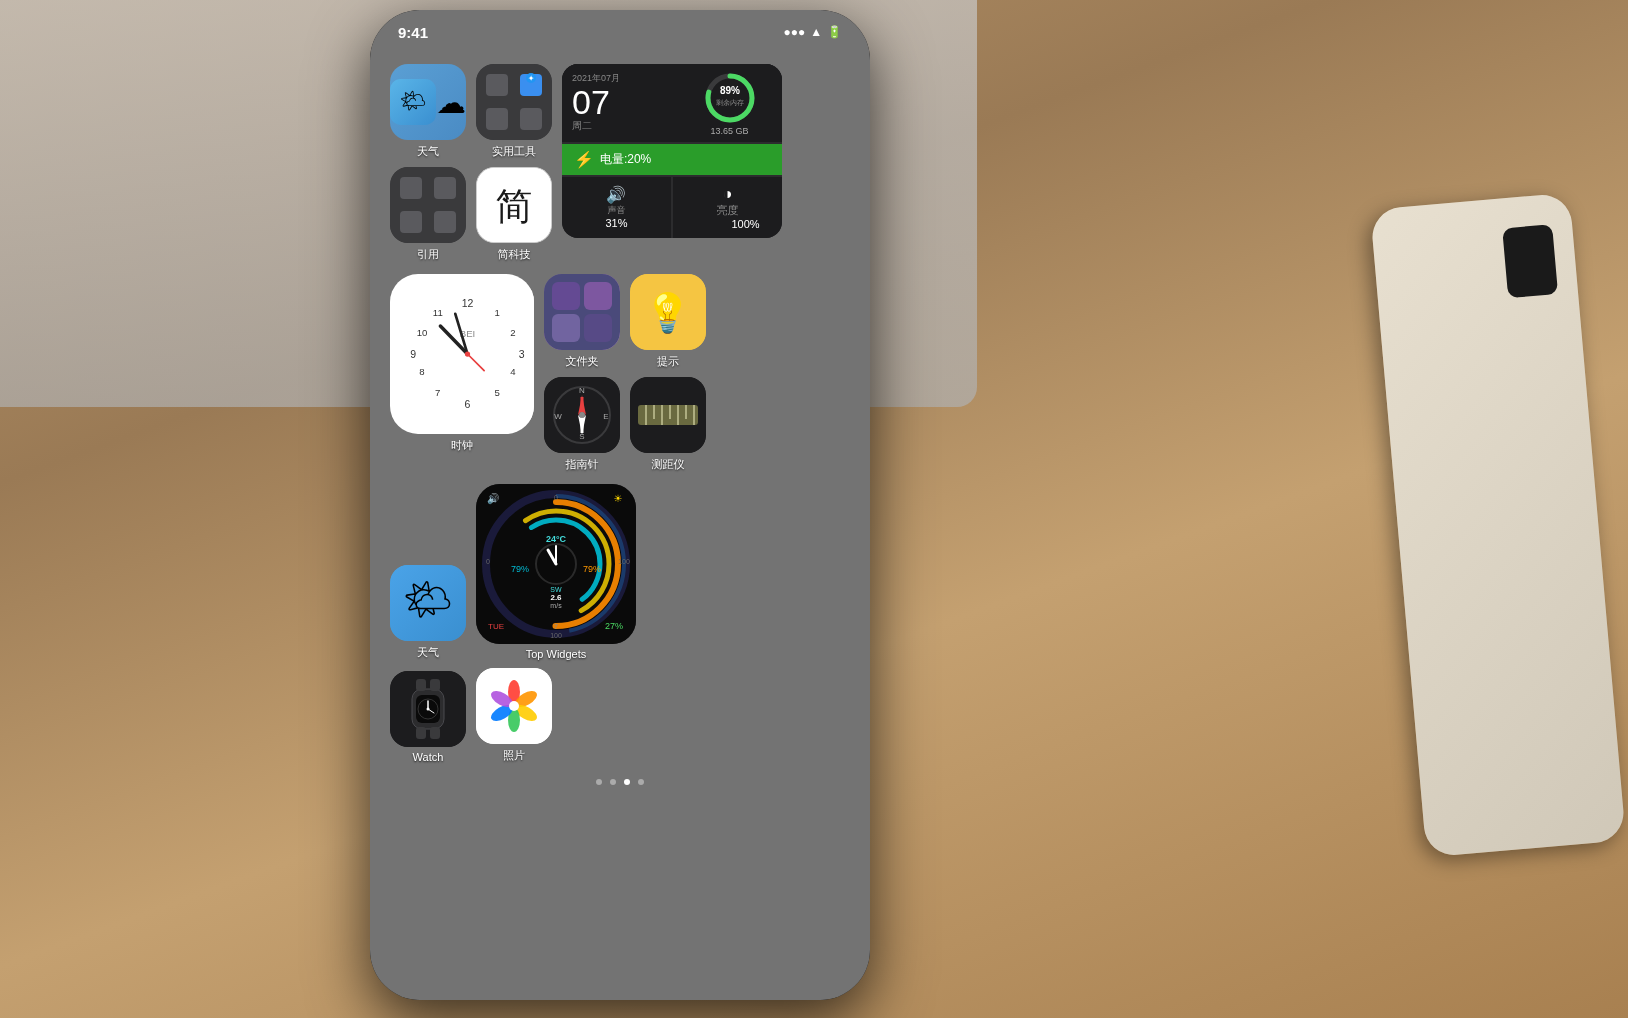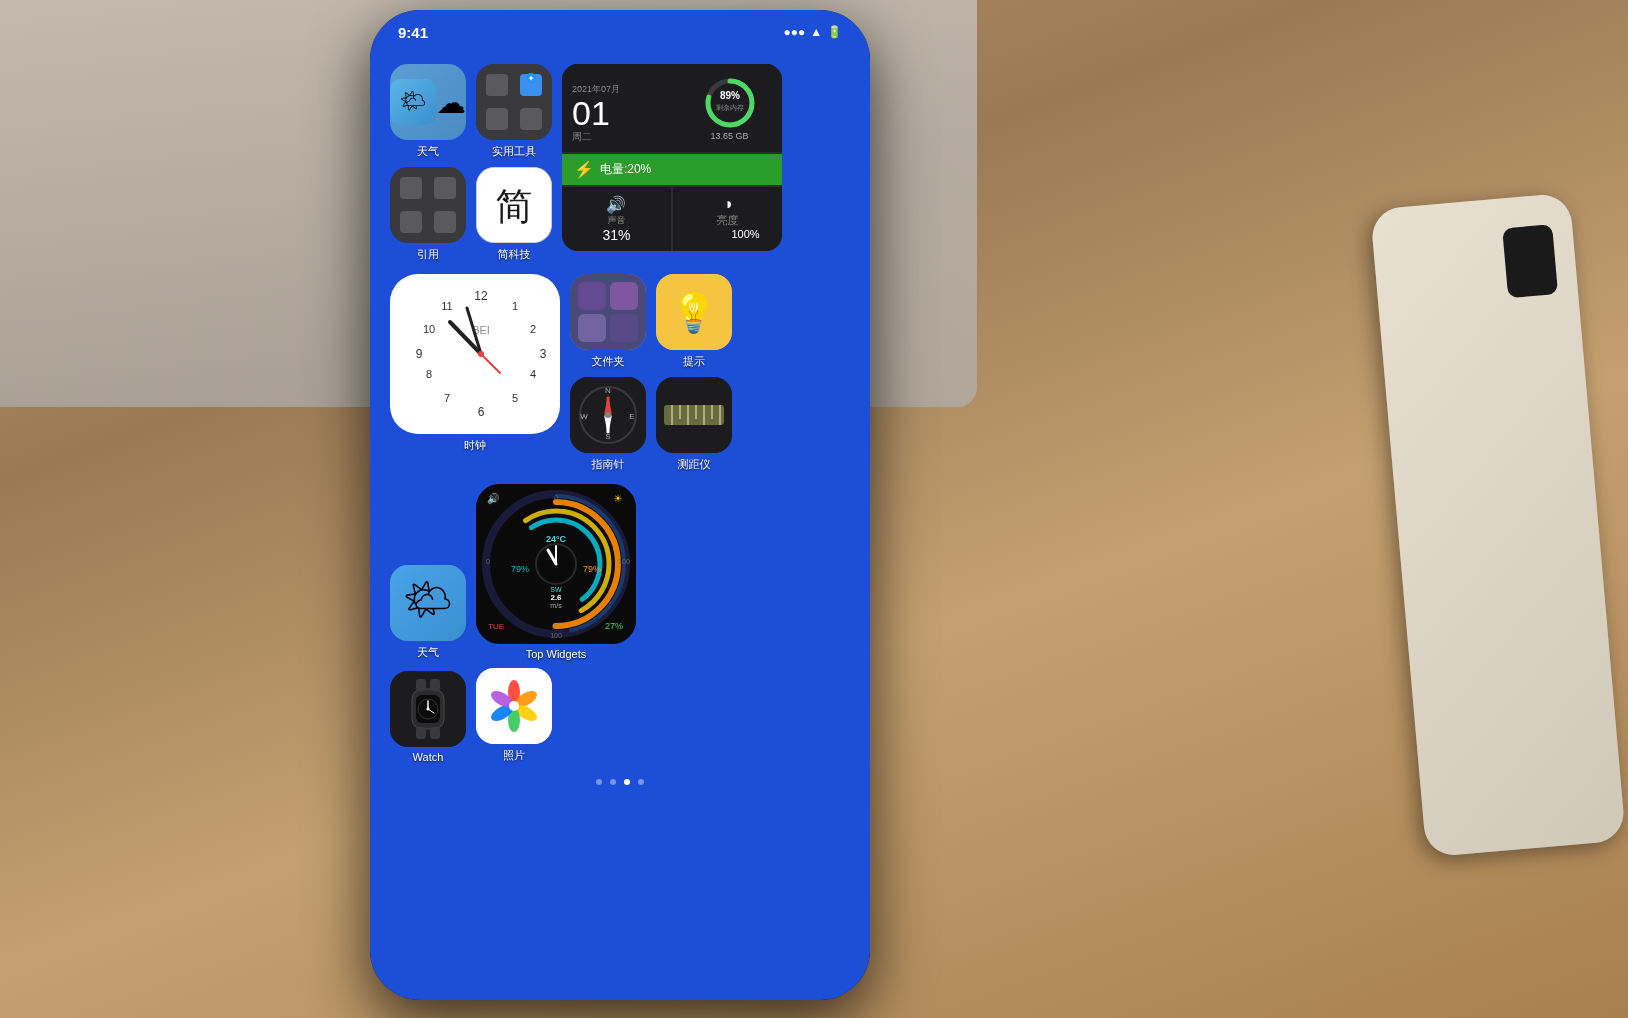--- a/index.html
+++ b/index.html
@@ -67,21 +67,21 @@
       border-radius: 50px;
       box-shadow: 0 20px 60px rgba(0,0,0,0.7);
       overflow: hidden;
       display: flex;
       flex-direction: column;
     }
 
     .phone-screen {
       position: absolute;
       top: 0; left: 0; right: 0; bottom: 0;
-      background: #1d4ed8;
+      background: #737373;
       border-radius: 48px;
       overflow: hidden;
       display: flex;
       flex-direction: column;
     }
 
     
     .status-bar {
       height: 44px;
       display: flex;
@@ -363,22 +363,22 @@
               <span class="app-label">简科技</span>
             </div>
           </div>
         </div>
 
         <div class="info-widget" style="width:220px; border-radius:16px; overflow:hidden; background:#2c2c2e;">
 
           <div style="display:flex; gap:2px; background:#1c1c1e; margin-bottom:2px;">
 
             <div style="flex:1; padding:8px 10px; background:#1c1c1e;">
-              <div style="color:#888; font-size:9px;margin-top:11px;">2021年07月</div>
-              <div style="color:white; font-size:34px; font-weight:300; line-height:1;">01</div>
+              <div style="color:#888; font-size:9px;">2021年07月</div>
+              <div style="color:white; font-size:34px; font-weight:300; line-height:1;">07</div>
               <div style="color:#888; font-size:10px;">周二</div>
             </div>
 
             <div style="flex:1; padding:6px; background:#1c1c1e; display:flex; flex-direction:column; align-items:center; justify-content:center;">
               <svg width="56" height="56">
                 <circle cx="28" cy="28" r="22" fill="none" stroke="#3a3a3c" stroke-width="5"></circle>
                 <circle cx="28" cy="28" r="22" fill="none" stroke="#4cd964" stroke-width="5" stroke-dasharray="124" stroke-dashoffset="15" stroke-linecap="round" transform="rotate(-90 28 28)"></circle>
                 <text x="28" y="24" text-anchor="middle" font-size="10" fill="white" font-weight="600">89%</text>
                 <text x="28" y="35" text-anchor="middle" font-size="7" fill="#888">剩余内存</text>
               </svg>
@@ -388,36 +388,36 @@
 
           <div style="background:#2a9d2a; padding:6px 12px; display:flex; align-items:center; gap:6px; margin-bottom:2px;">
             <span style="color:white; font-size:16px;">⚡</span>
             <span style="color:white; font-size:12px;">电量:20%</span>
           </div>
 
           <div style="display:flex; gap:2px;">
             <div style="flex:1; background:#1c1c1e; padding:8px; display:flex; flex-direction:column; align-items:center;">
               <span style="color:white; font-size:16px;">🔊</span>
               <span style="color:#888; font-size:9px;">声音</span>
-              <span style="color:white; font-size:14px;">31%</span>
+              <span style="color:white; font-size:11px;">31%</span>
             </div>
             <div style="flex:1; background:#1c1c1e; padding:8px; display:flex; flex-direction:column; align-items:center;">
               <span style="color:white; font-size:16px;">◑</span>
               <span style="color:#888; font-size:11px;">亮度</span>
               <span style="color:white; font-size:11px;margin-left:36px;">100%</span>
             </div>
           </div>
         </div>
 
       </div>
 
       <div class="section-row2">
 
         <div class="app-icon-wrap">
-          <div style="width:170px; height:160px; background:white; border-radius:28px; overflow:hidden; display:flex; align-items:center; justify-content:center;padding-left:11px;">
+          <div style="width:144px; height:160px; background:white; border-radius:28px; overflow:hidden; display:flex; align-items:center; justify-content:center;padding-left:11px;">
             <svg width="152" height="152" viewBox="0 0 152 152">
               <rect width="152" height="152" fill="white"></rect>
 
               <text x="76" y="22" text-anchor="middle" font-size="12" fill="#333">12</text>
               <text x="76" y="138" text-anchor="middle" font-size="12" fill="#333">6</text>
               <text x="14" y="80" text-anchor="middle" font-size="12" fill="#333">9</text>
               <text x="138" y="80" text-anchor="middle" font-size="12" fill="#333">3</text>
               <text x="110" y="32" text-anchor="middle" font-size="11" fill="#333">1</text>
               <text x="128" y="55" text-anchor="middle" font-size="11" fill="#333">2</text>
               <text x="128" y="100" text-anchor="middle" font-size="11" fill="#333">4</text>

